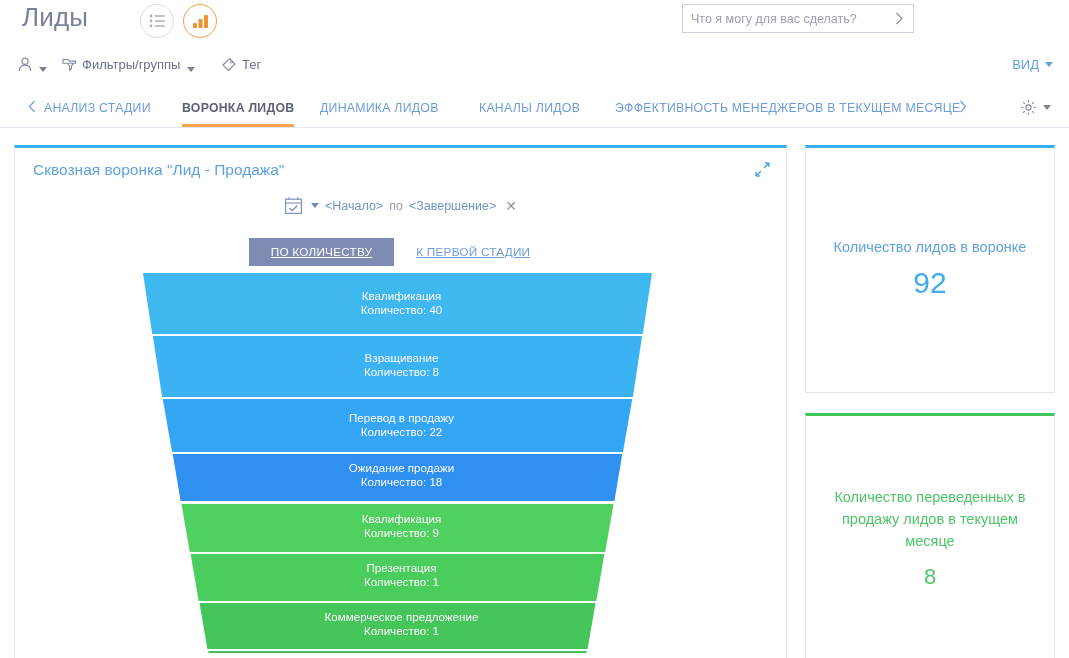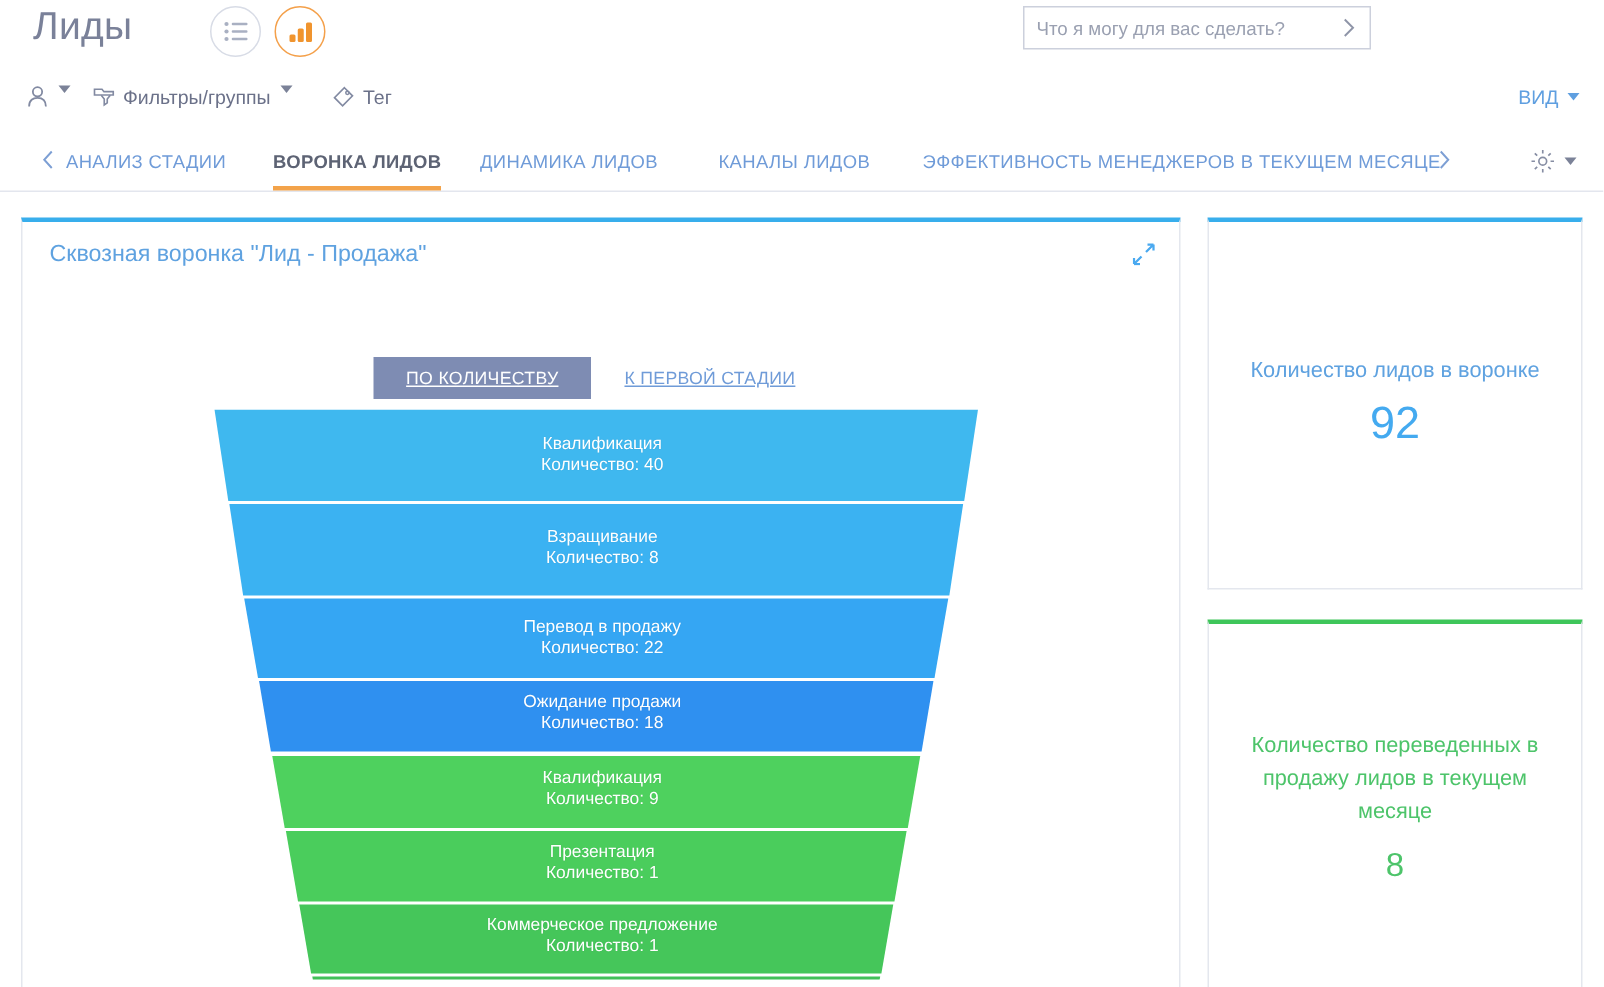--- a/index.html
+++ b/index.html
@@ -56,21 +56,21 @@
     font-family: "DejaVu Sans", sans-serif; font-weight: 400;
   }
   .brand .ap { color: #f07c1f; }
 
   
   .filterbar {
     position: absolute; left: 0; top: 46px; width: 1069px; height: 42px;
   }
   .fb-item {
     position: absolute; top: 11px;
-    display: flex; align-items: flex-start; gap: 5px;
+    display: flex; align-items: flex-end; gap: 5px;
     font-size: 13px; color: #6b7189; cursor: pointer; white-space: nowrap;
   }
   .caret {
     width: 0; height: 0; border-left: 4px solid transparent;
     border-right: 4px solid transparent; border-top: 5px solid #7b8298;
     display: inline-block; margin-left: 2px;
   }
   .view-btn {
     position: absolute; right: 16px; top: 11px;
     display: flex; align-items: center; gap: 4px;
@@ -302,20 +302,35 @@
     <div class="panel funnel">
       <div class="panel-title">Сквозная воронка "Лид - Продажа"</div>
 
       <div class="expand-icon">
         <svg width="15" height="15" viewBox="0 0 15 15">
           <path d="M14 1 L9 6 M14 1 H10 M14 1 V5" stroke="#4aa9f0" stroke-width="1.5" fill="none"></path>
           <path d="M1 14 L6 9 M1 14 H5 M1 14 V10" stroke="#4aa9f0" stroke-width="1.5" fill="none"></path>
         </svg>
       </div>
 
+      <div class="date-filter">
+        <span class="cal">
+          <svg width="19" height="19" viewBox="0 0 19 19">
+            <rect x="1.6" y="3.2" width="15.8" height="14.2" fill="none" stroke="#7f93bb" stroke-width="1.2"></rect>
+            <path d="M1.6 7 H17.4" stroke="#7f93bb" stroke-width="1.1"></path>
+            <path d="M5 1.3 V4 M13.8 1.3 V4" stroke="#7f93bb" stroke-width="1.2"></path>
+            <path d="M5.4 12 L8.2 14.6 L13.4 9.4" stroke="#7f93bb" stroke-width="1.4" fill="none"></path>
+          </svg>
+        </span>
+        <span class="caret"></span>
+        <span class="date-tok">&lt;Начало&gt;</span>
+        <span class="date-by">по</span>
+        <span class="date-tok">&lt;Завершение&gt;</span>
+        <span class="date-clear">✕</span>
+      </div>
 
       <div class="seg-row">
         <div class="seg active"><span>ПО КОЛИЧЕСТВУ</span></div>
         <div class="seg"><span>К ПЕРВОЙ СТАДИИ</span></div>
       </div>
 
       <div class="funnel-wrap">
         <svg class="funnel-svg" width="773" height="380" viewBox="0 0 773 380">
 
           <polygon points="128,0 637,0 627.8,61 137.2,61" fill="#3fb8ef"></polygon>

